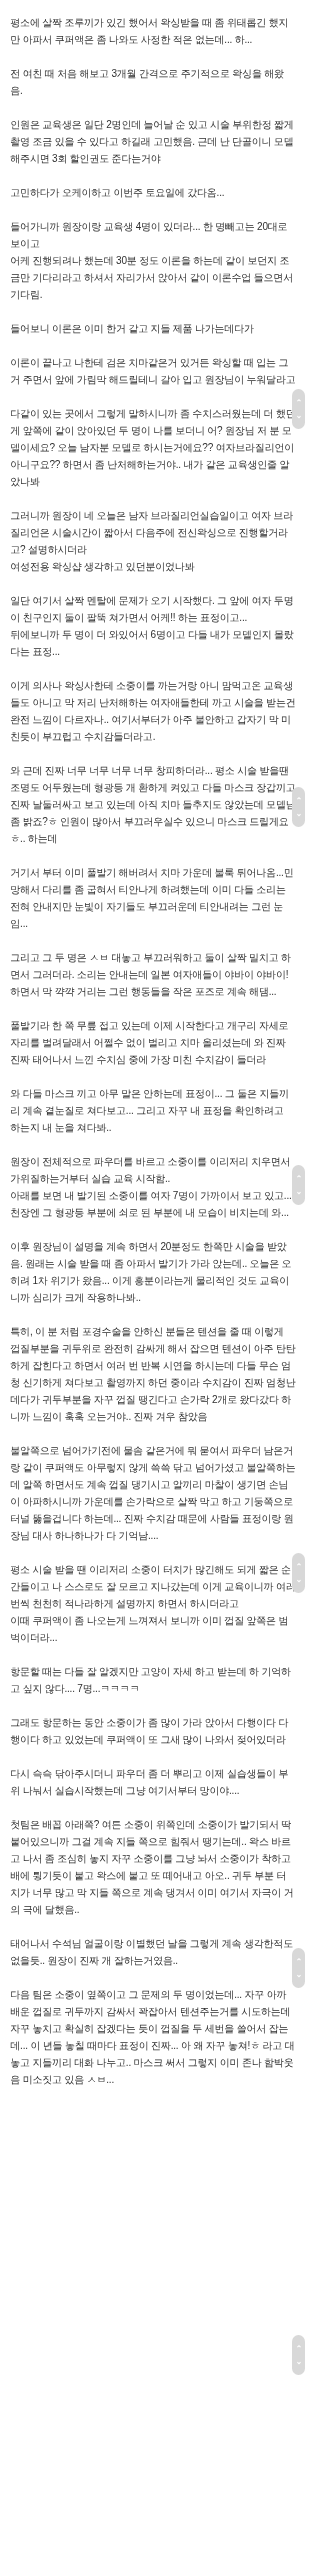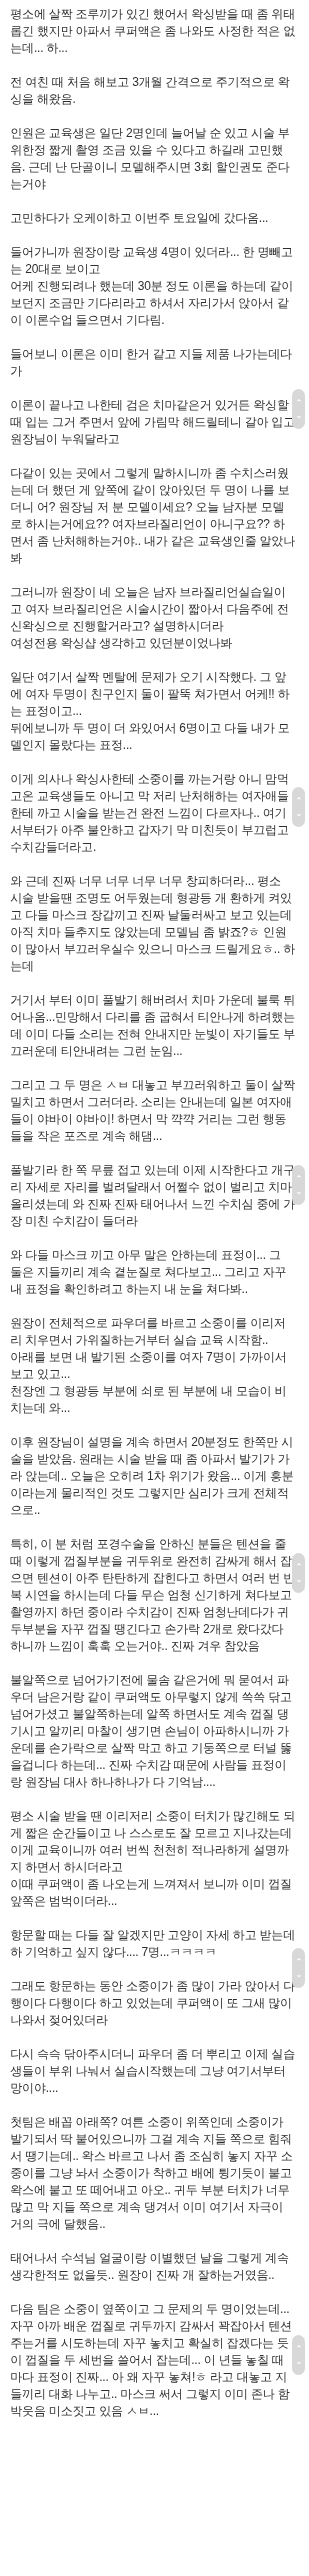--- a/index.html
+++ b/index.html
@@ -9,22 +9,22 @@
     background: #ffffff;
     position: relative;
     overflow: hidden;
     font-family: "Liberation Sans", sans-serif;
   }
   .post-body {
     position: relative;
     padding: 6.2px 13.4px 0 10.3px;
   }
   .para {
-    margin: 0 0 17px 0;
-    font-size: 12px;
+    margin: 8px 0 17px 0;
+    font-size: 10px;
     line-height: 17px;
     font-weight: 400;
     color: #2e2e2e;
     letter-spacing: -0.2px;
     white-space: pre-line;
     word-break: break-all;
     overflow-wrap: anywhere;
   }
   .scroll-pill {
     position: absolute;
@@ -67,21 +67,21 @@
 뒤에보니까 두 명이 더 와있어서 6명이고 다들 내가 모델인지 몰랐다는 표정...</p>
     <p class="para">이게 의사나 왁싱사한테 소중이를 까는거랑 아니 맘먹고온 교육생들도 아니고 막 저리 난처해하는 여자애들한테 까고 시술을 받는건 완전 느낌이 다르자나..  여기서부터가 아주 불안하고 갑자기 막 미친듯이 부끄럽고 수치감들더라고.</p>
     <p class="para">와 근데 진짜 너무 너무 너무 너무 창피하더라... 평소 시술 받을땐 조명도 어두웠는데 형광등 개 환하게 켜있고 다들 마스크 장갑끼고 진짜 날둘러싸고 보고 있는데 아직 치마 들추지도 않았는데 모델님 좀 밝죠?ㅎ 인원이 많아서 부끄러우실수 있으니 마스크 드릴게요ㅎ.. 하는데</p>
     <p class="para">거기서 부터 이미 풀발기 해버려서 치마 가운데 불룩 튀어나옴...민망해서 다리를 좀 굽혀서 티안나게 하려했는데 이미 다들 소리는 전혀 안내지만 눈빛이 자기들도 부끄러운데 티안내려는 그런 눈임...</p>
     <p class="para">그리고 그 두 명은 ㅅㅂ 대놓고 부끄러워하고 둘이 살짝 밀치고 하면서 그러더라. 소리는 안내는데 일본 여자애들이 야바이 야바이! 하면서 막 꺅꺅 거리는 그런 행동들을 작은 포즈로 계속 해댐...</p>
     <p class="para">풀발기라 한 쪽 무릎 접고 있는데 이제 시작한다고 개구리 자세로 자리를 벌려달래서 어쩔수 없이 벌리고 치마 올리셨는데 와 진짜 진짜 태어나서 느낀 수치심 중에 가장 미친 수치감이 들더라</p>
     <p class="para">와 다들 마스크 끼고 아무 말은 안하는데 표정이... 그 둘은 지들끼리 계속 곁눈질로 쳐다보고... 그리고 자꾸 내 표정을 확인하려고 하는지 내 눈을 쳐다봐..</p>
     <p class="para">원장이 전체적으로 파우더를 바르고 소중이를 이리저리 치우면서 가위질하는거부터 실습 교육 시작함..
 아래를 보면 내 발기된 소중이를 여자 7명이 가까이서 보고 있고...
 천장엔 그 형광등 부분에 쇠로 된 부분에 내 모습이 비치는데 와...</p>
-    <p class="para">이후 원장님이 설명을 계속 하면서 20분정도 한쪽만 시술을 받았음. 원래는 시술 받을 때 좀 아파서 발기가 가라 앉는데..  오늘은 오히려 1차 위기가 왔음... 이게 흥분이라는게 물리적인 것도 그렇지만 심리가 크게 전체적으로..</p>
+    <p class="para">이후 원장님이 설명을 계속 하면서 20분정도 한쪽만 시술을 받았음. 원래는 시술 받을 때 좀 아파서 발기가 가라 앉는데..  오늘은 오히려 1차 위기가 왔음... 이게 흥분이라는게 물리적인 것도 교육이니까 심리가 크게 작용하나봐..</p>
     <p class="para">특히, 이 분 처럼 포경수술을 안하신 분들은 텐션을 줄 때 이렇게 껍질부분을 귀두위로 완전히 감싸게 해서 잡으면 텐션이 아주 탄탄하게 잡힌다고 하면서 여러 번 반복 시연을 하시는데 다들 무슨 엄청 신기하게 쳐다보고 촬영까지 하던 중이라 수치감이 진짜 엄청난데다가 귀두부분을 자꾸 껍질 땡긴다고 손가락 2개로 왔다갔다 하니까 느낌이 훅훅 오는거야.. 진짜 겨우 참았음</p>
     <p class="para">불알쪽으로 넘어가기전에 물솜 같은거에 뭐 묻여서 파우더 남은거랑 같이 쿠퍼액도 아무렇지 않게 쓱쓱 닦고 넘어가셨고 불알쪽하는데 알쪽 하면서도 계속 껍질 댕기시고 알끼리 마찰이 생기면 손님이 아파하시니까 가운데를 손가락으로 살짝 막고 하고 기둥쪽으로 터널 뚫을겁니다 하는데... 진짜 수치감 때문에 사람들 표정이랑 원장님 대사 하나하나가 다 기억남....</p>
     <p class="para">평소 시술 받을 땐 이리저리 소중이 터치가 많긴해도 되게 짧은 순간들이고 나 스스로도 잘 모르고 지나갔는데 이게 교육이니까 여러 번씩 천천히 적나라하게 설명까지 하면서 하시더라고
 이때 쿠퍼액이 좀 나오는게 느껴져서 보니까 이미 껍질 앞쪽은 범벅이더라...</p>
     <p class="para">항문할 때는 다들 잘 알겠지만 고양이 자세 하고 받는데 하 기억하고 싶지 않다.... 7명...ㅋㅋㅋㅋ</p>
     <p class="para">그래도 항문하는 동안 소중이가 좀 많이 가라 앉아서 다행이다 다행이다 하고 있었는데 쿠퍼액이 또 그새 많이 나와서 젖어있더라</p>
     <p class="para">다시 슥슥 닦아주시더니 파우더 좀 더 뿌리고 이제 실습생들이 부위 나눠서 실습시작했는데 그냥 여기서부터 망이야....</p>
     <p class="para">첫팀은 배꼽 아래쪽? 여튼 소중이 위쪽인데 소중이가 발기되서 딱 붙어있으니까 그걸 계속 지들 쪽으로 힘줘서 땡기는데.. 왁스 바르고 나서 좀 조심히 놓지 자꾸 소중이를 그냥 놔서 소중이가 착하고 배에 튕기듯이 붙고 왁스에 붙고 또 떼어내고 아오.. 귀두 부분 터치가 너무 많고 막 지들 쪽으로 계속 댕겨서 이미 여기서 자극이 거의 극에 달했음..</p>
     <p class="para">태어나서 수석님 얼굴이랑 이별했던 날을 그렇게 계속 생각한적도 없을듯.. 원장이 진짜 개 잘하는거였음..</p>
     <p class="para">다음 팀은 소중이 옆쪽이고 그 문제의 두 명이었는데... 자꾸 아까 배운 껍질로 귀두까지 감싸서 꽉잡아서 텐션주는거를 시도하는데 자꾸 놓치고 확실히 잡겠다는 듯이 껍질을 두 세번을 쓸어서 잡는데... 이 년들 놓칠 때마다 표정이 진짜... 아 왜 자꾸 놓쳐!ㅎ 라고 대놓고 지들끼리 대화 나누고..  마스크 써서 그렇지 이미 존나 함박웃음 미소짓고 있음 ㅅㅂ...</p>

